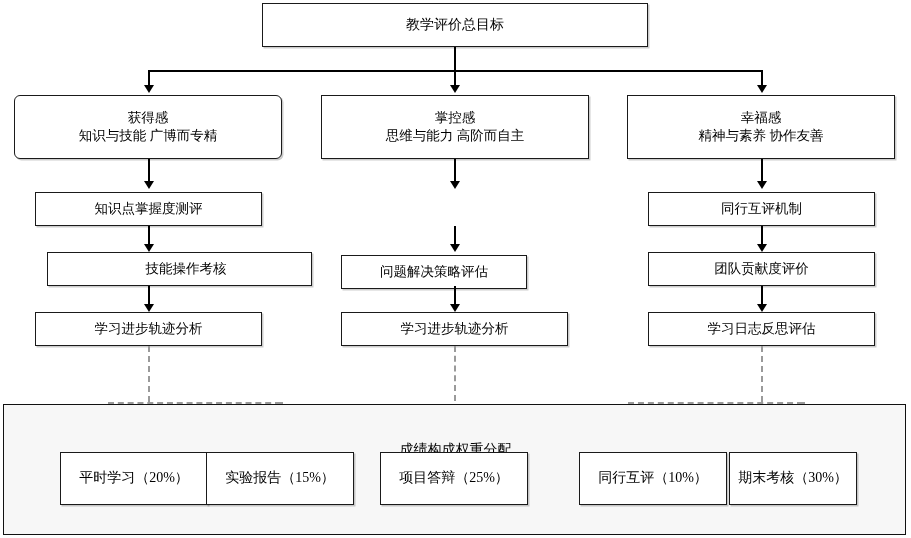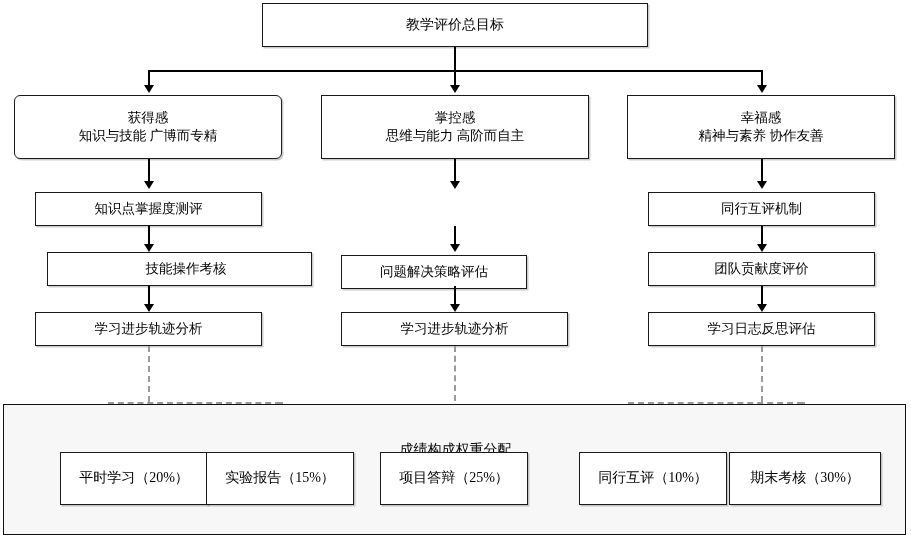--- a/index.html
+++ b/index.html
@@ -218,17 +218,17 @@
   </div>
   <div class="box weight-box" style="left:206px; top:452px; width:148px; height:53px;">
     <span class="inner">实验报告（15%）</span>
   </div>
   <div class="box weight-box" style="left:380px; top:452px; width:148px; height:53px;">
     <span class="inner">项目答辩（25%）</span>
   </div>
   <div class="box weight-box" style="left:579px; top:452px; width:148px; height:53px;">
     <span class="inner">同行互评（10%）</span>
   </div>
-  <div class="box weight-box" style="left:729px; top:452px; width:152px; height:53px;">
+  <div class="box weight-box" style="left:729px; top:452px; width:128px; height:53px;">
     <span class="inner">期末考核（30%）</span>
   </div>
 
 </div>
 
 </body></html>

